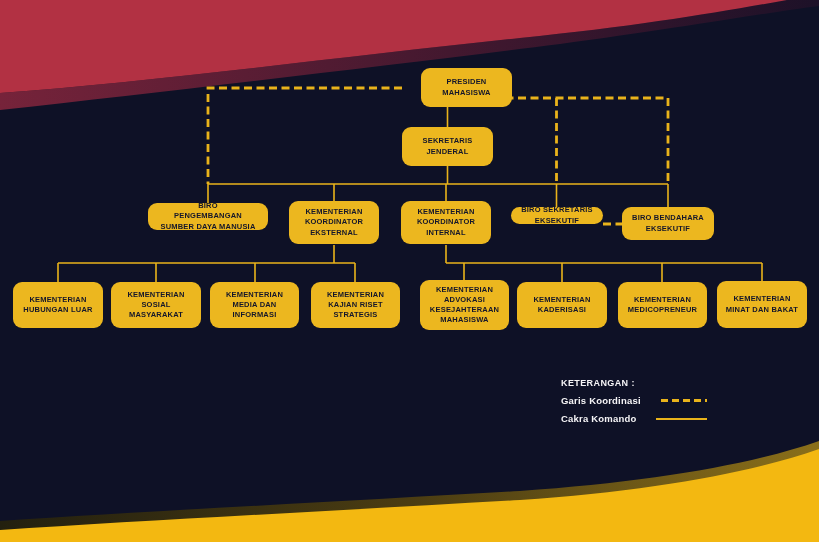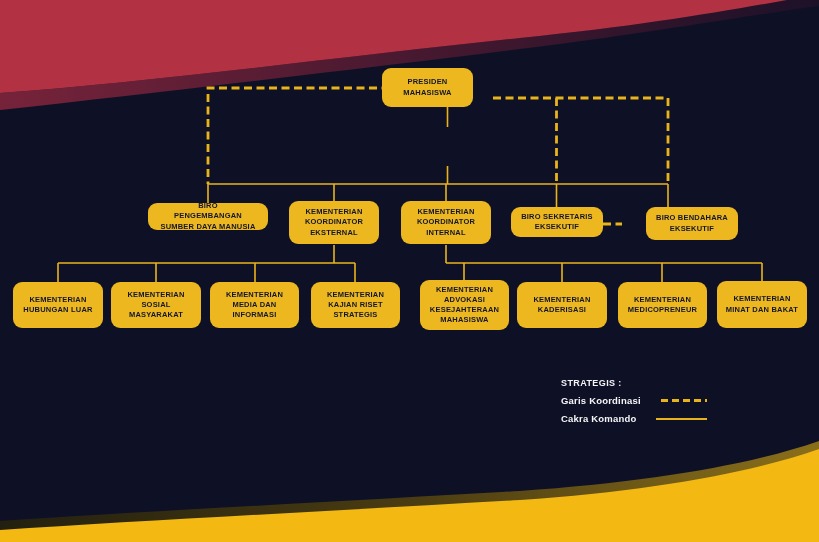--- a/index.html
+++ b/index.html
@@ -131,44 +131,48 @@
                M464 263 V280 M562 263 V282 M662 263 V282 M762 263 V281"></path>
     </g>
     <g stroke="#e9b31b" stroke-width="2.8" stroke-dasharray="8 4.5" fill="none">
       <path d="M402 88 H208 V184
                M493 98 H668 V184
                M556.5 98 V184
                M603 224 H622"></path>
     </g>
   </svg>
 
-  <div class="node" style="left:382px;top:68px;width:91px;height:39px;">
+  <div class="node" style="left:421px;top:68px;width:91px;height:39px;">
     <span>PRESIDEN
 MAHASISWA</span>
+  </div>
+  <div class="node" style="left:402px;top:127px;width:91px;height:39px;">
+    <span>SEKRETARIS
+JENDERAL</span>
   </div>
   <div class="node" style="left:148px;top:203px;width:120px;height:27px;">
     <span>BIRO
 PENGEMBANGAN
 SUMBER DAYA MANUSIA</span>
   </div>
   <div class="node" style="left:289px;top:201px;width:90px;height:43px;">
     <span>KEMENTERIAN
 KOORDINATOR
 EKSTERNAL</span>
   </div>
   <div class="node" style="left:401px;top:201px;width:90px;height:43px;">
     <span>KEMENTERIAN
 KOORDINATOR
 INTERNAL</span>
   </div>
-  <div class="node" style="left:511px;top:207px;width:92px;height:30px;">
+  <div class="node" style="left:511px;top:207px;width:92px;height:17px;">
     <span>BIRO SEKRETARIS
 EKSEKUTIF</span>
   </div>
-  <div class="node" style="left:622px;top:207px;width:92px;height:33px;margin-left:24px;">
+  <div class="node" style="left:622px;top:207px;width:92px;height:33px;">
     <span>BIRO BENDAHARA
 EKSEKUTIF</span>
   </div>
   <div class="node" style="left:13px;top:282px;width:90px;height:46px;">
     <span>KEMENTERIAN
 HUBUNGAN LUAR</span>
   </div>
   <div class="node" style="left:111px;top:282px;width:90px;height:46px;">
     <span>KEMENTERIAN
 SOSIAL
@@ -200,21 +204,21 @@
   </div>
   <div class="node" style="left:717px;top:281px;width:90px;height:47px;">
     <span>KEMENTERIAN
 MINAT DAN BAKAT</span>
   </div>
 
   <div class="title-block">
   </div>
 
   <div class="legend">
-    <div class="legend-heading">STRATEGIS :</div>
+    <div class="legend-heading">KETERANGAN :</div>
     <div class="legend-row">
       <span class="legend-label">Garis Koordinasi</span>
       <span class="swatch-dashed"></span>
     </div>
     <div class="legend-row">
       <span class="legend-label">Cakra Komando</span>
       <span class="swatch-solid"></span>
     </div>
   </div>
 

